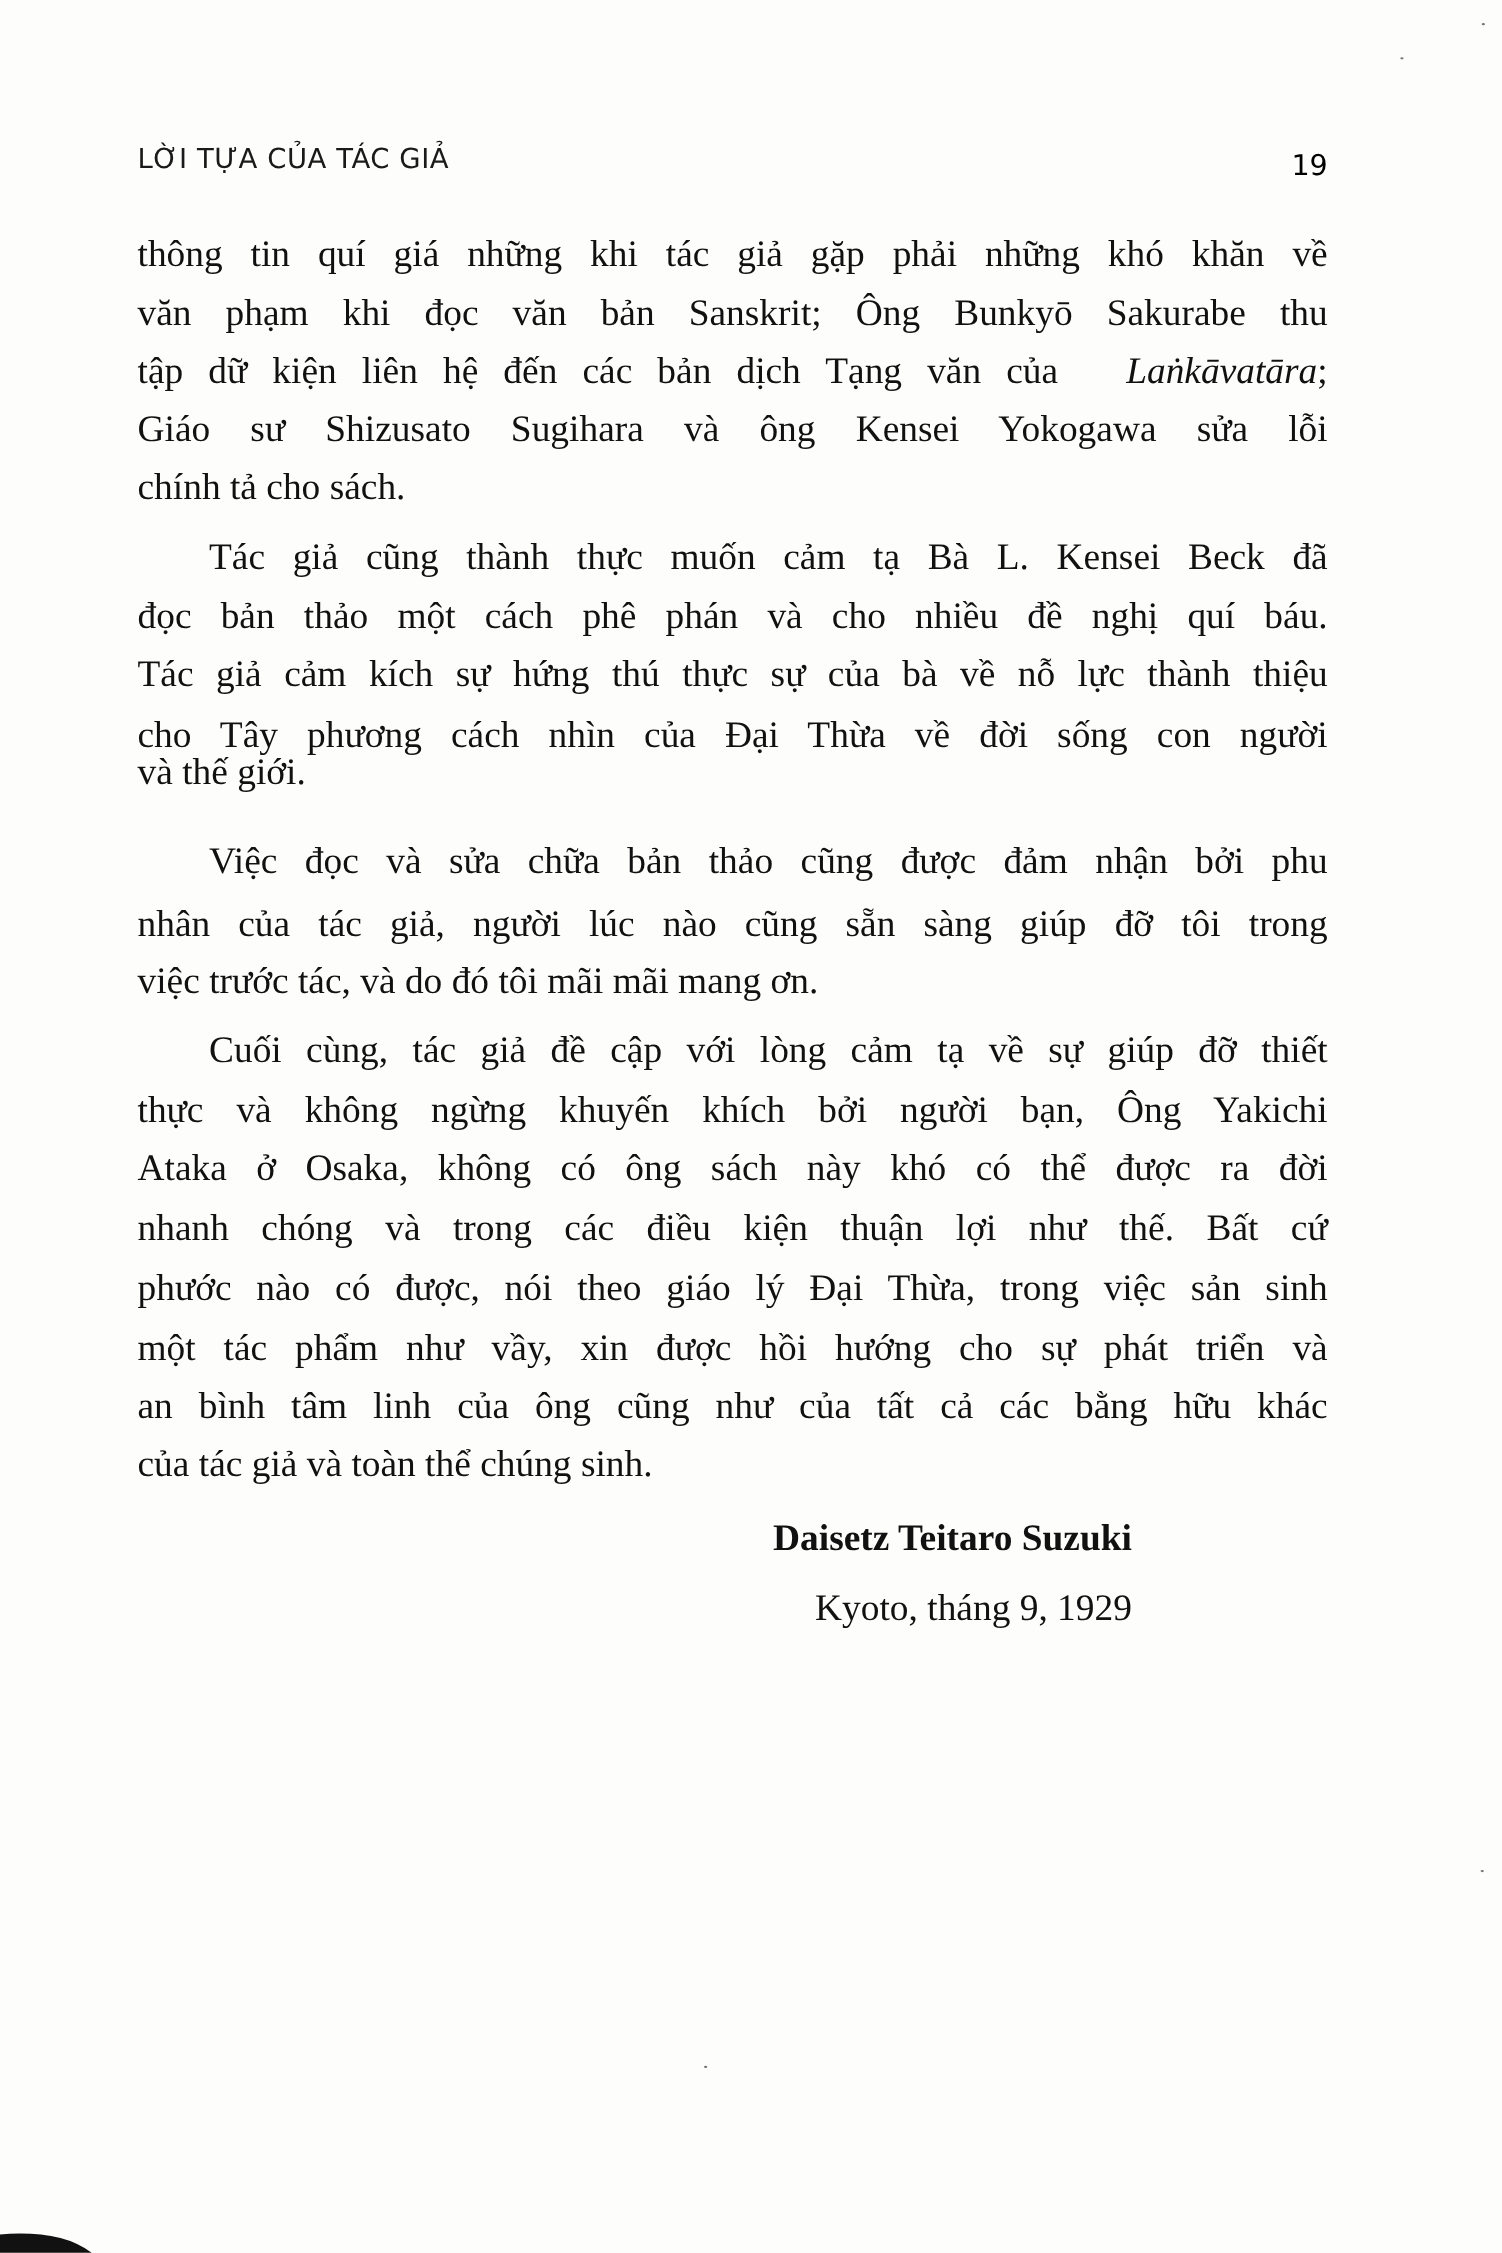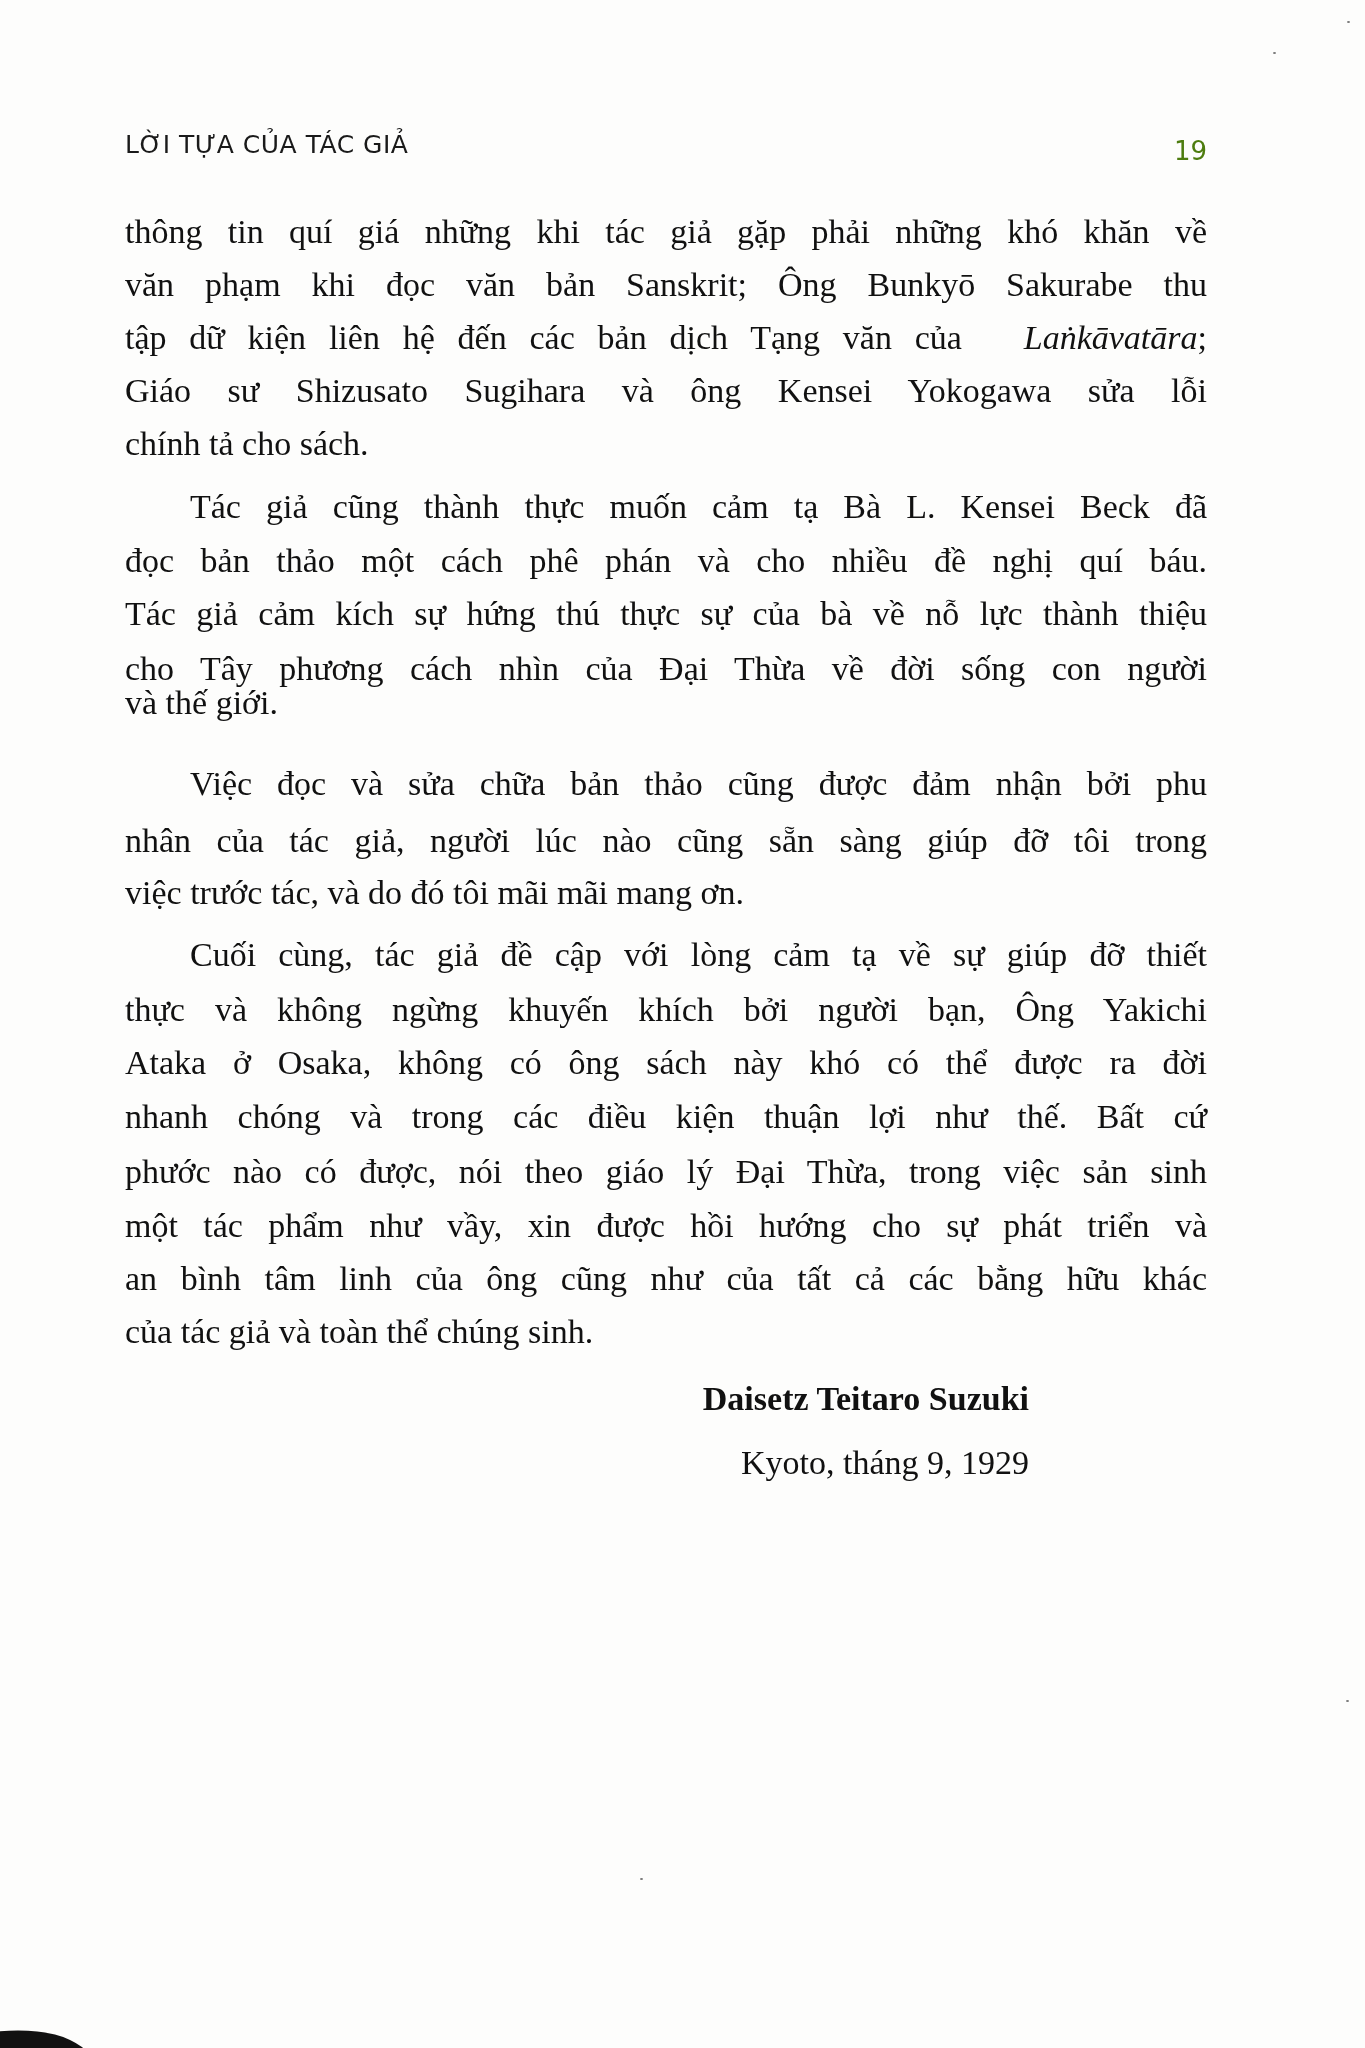--- a/index.html
+++ b/index.html
@@ -10,21 +10,21 @@
     color: #111;
   }
   .page { position: absolute; left: 0; top: 0; width: 1187px; height: 2048px; }
   .running-head {
     position: absolute; left: 125px; top: 130px;
     font-family: "DejaVu Sans", sans-serif; font-size: 25px; letter-spacing: 0.5px;
     color: #1a1a1a; line-height: 30px;
   }
   .page-number {
     position: absolute; left: 1174px; top: 136px;
-    font-family: "DejaVu Sans", sans-serif; font-size: 26px; color: #4d7c0f; line-height: 30px;
+    font-family: "DejaVu Sans", sans-serif; font-size: 26px; color: #000000; line-height: 30px;
   }
   .body-text { position: absolute; left: 125px; width: 1082px; }
   .line {
     position: absolute; left: 0; width: 1082px; height: 54px;
     font-size: 34px; line-height: 54px; white-space: nowrap;
     text-align: justify; text-align-last: justify;
   }
   .line.last { text-align-last: left; }
   .line.indent { left: 65px; width: 1017px; }
   .line i { font-style: italic; margin-left: 39px; }

